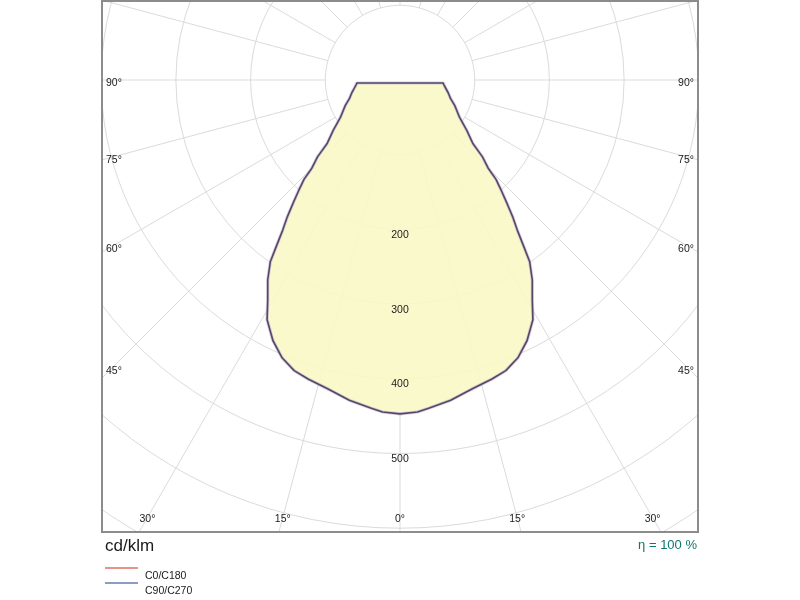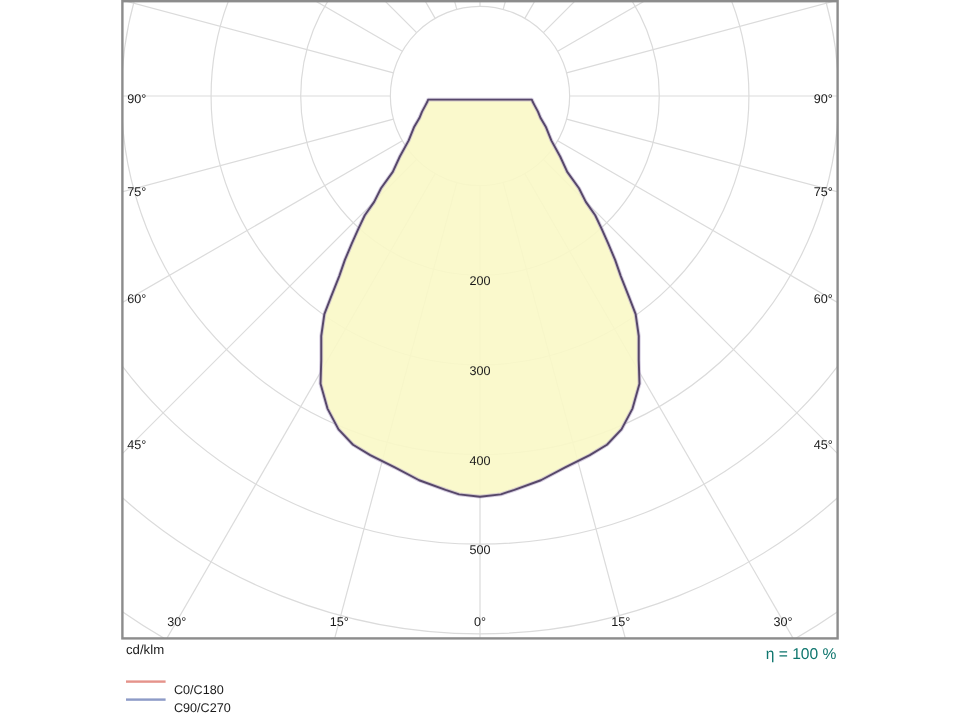--- a/index.html
+++ b/index.html
@@ -1,19 +1,19 @@
 <!DOCTYPE html>
 <html><head>
 <meta charset="utf-8">
 <style>
   html,body{margin:0;padding:0;background:#fff;}
   .stage{position:relative;width:800px;height:600px;background:#fff;overflow:hidden;
          font-family:"Liberation Sans","DejaVu Sans",sans-serif;}
   .stage svg{position:absolute;left:0;top:0;}
-  .unit-label{position:absolute;left:105px;top:536px;font-size:11px;color:#1a1a1a;}
+  .unit-label{position:absolute;left:105px;top:536px;font-size:17px;color:#1a1a1a;}
   .eff-label{position:absolute;right:103px;top:537px;font-size:13px;color:#0f766e;}
   .legend{position:absolute;left:105px;top:560px;}
   .legend-row{display:flex;align-items:center;height:15px;}
   .legend-swatch{display:inline-block;width:33px;height:0;border-top:2px solid #999;margin-right:7px;}
   .legend-text{font-size:10.5px;color:#1a1a1a;line-height:15px;margin-top:16px;}
 </style>
 </head>
 <body>
 
 <div class="stage">

